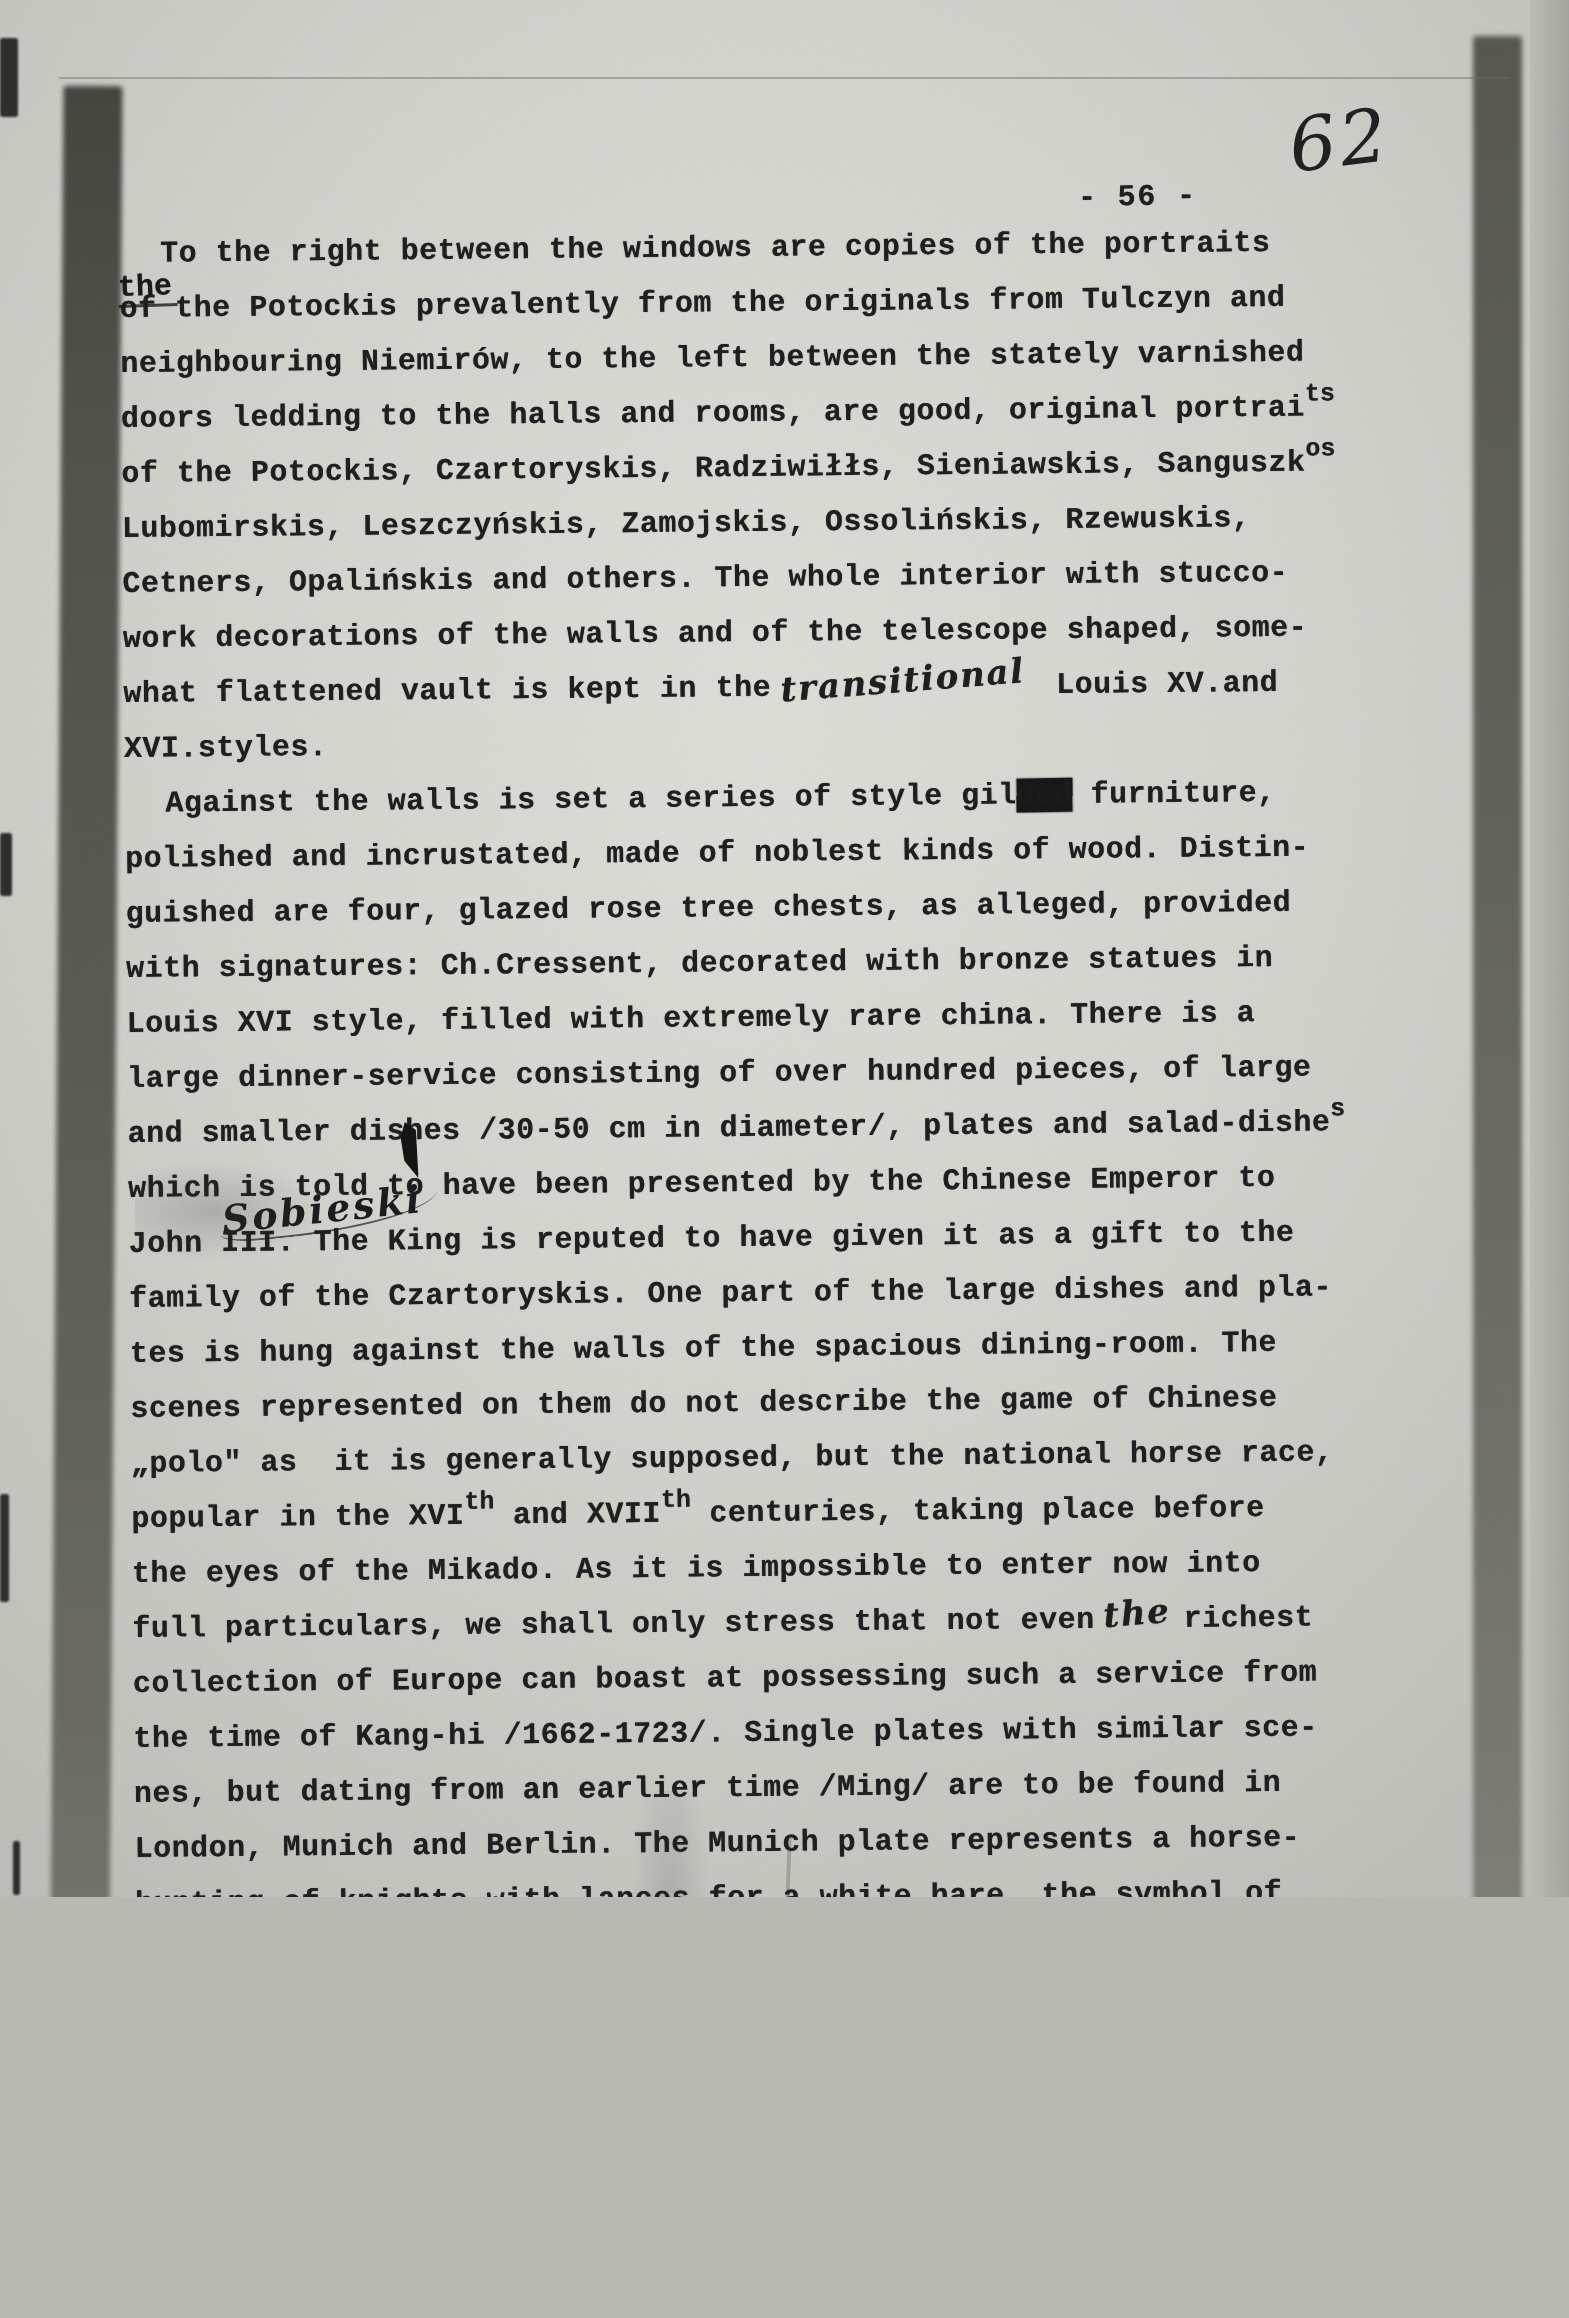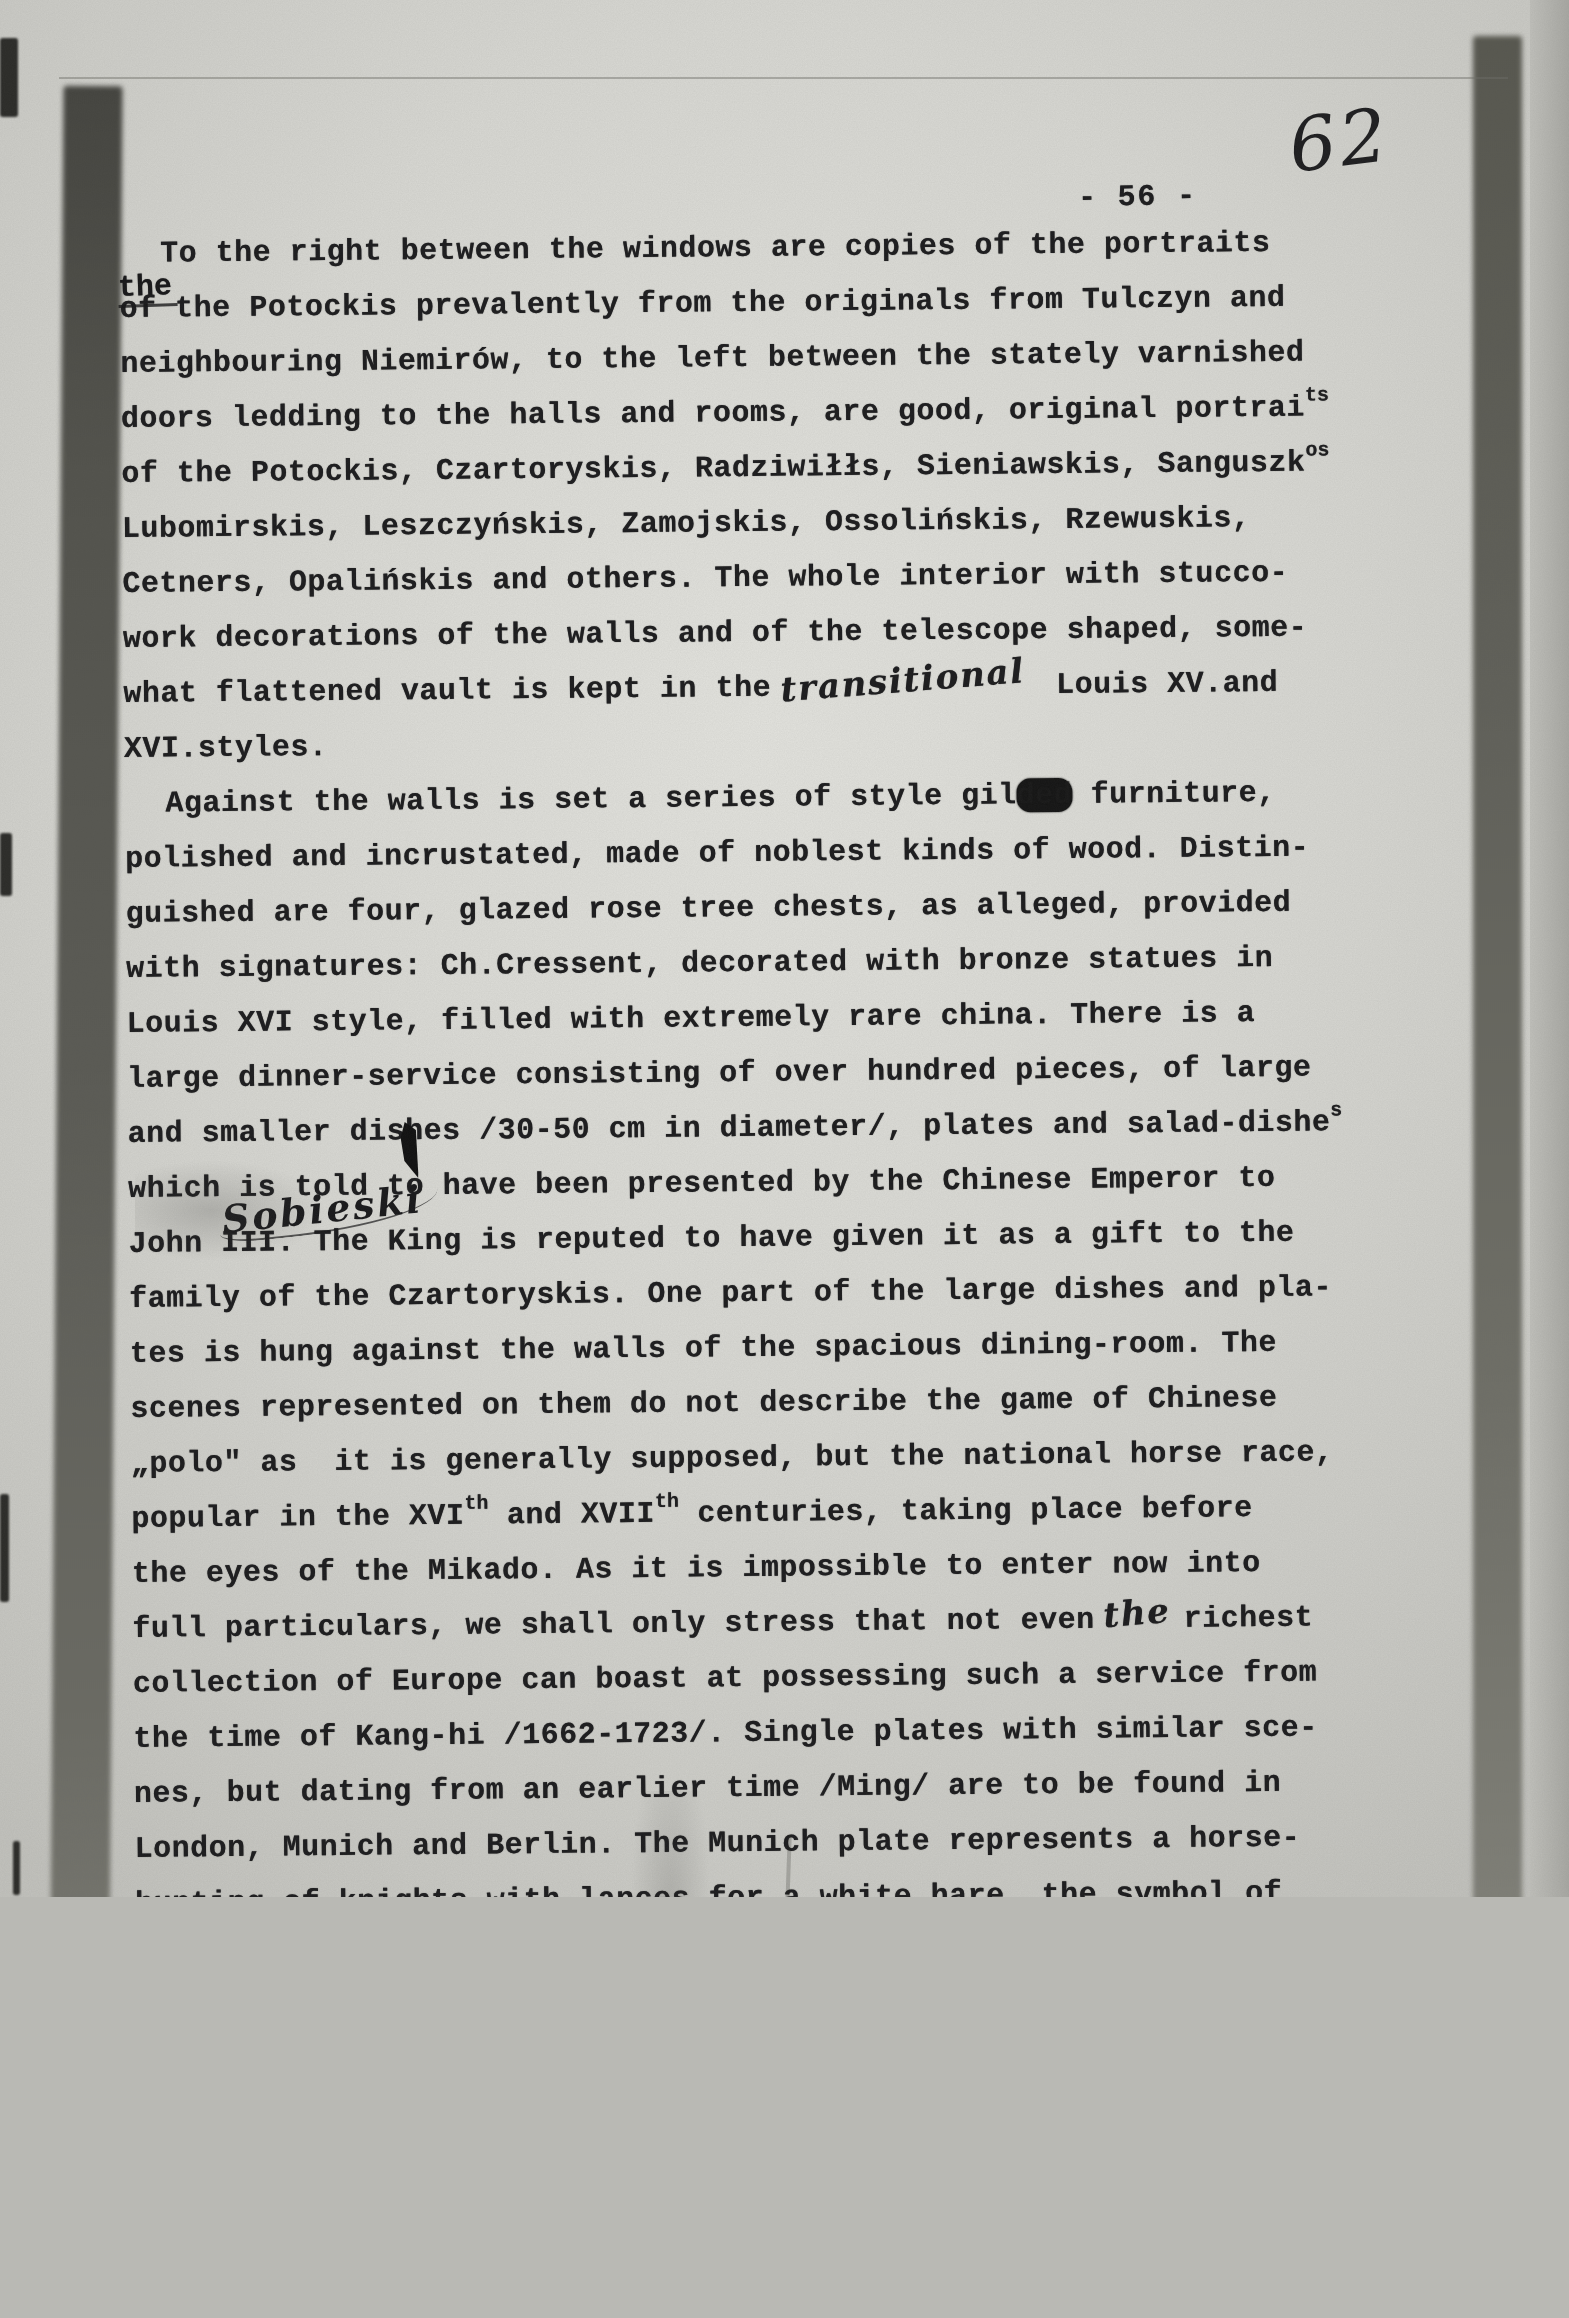--- a/index.html
+++ b/index.html
@@ -18,25 +18,25 @@
     background:linear-gradient(to right,#c0c0bb,#a7a7a2);}
   .topline{position:absolute;left:59px;top:77px;width:1449px;height:1.8px;background:rgba(110,110,104,.45);}
   .bottomline{position:absolute;left:158px;top:2255px;width:1332px;height:3.6px;background:rgba(95,95,90,.55);}
   
   #text-body{position:absolute;left:119px;top:227px;width:1224px;
     transform:rotate(-.55deg);transform-origin:left top;
     color:#1b1b1d;font-size:30px;font-weight:bold;letter-spacing:0.5px;
     text-shadow:0 0 0.9px rgba(25,25,25,.75);}
   .line{height:55px;line-height:55px;white-space:pre;}
   .line.ind{padding-left:41px;}
-  .p-sup{position:relative;top:-15.3px;font-size:20px;letter-spacing:0;}
+  .p-sup{position:relative;top:-15.3px;font-size:25px;letter-spacing:0;}
   .p-script{display:inline-block;font-family:"DejaVu Serif",serif;font-style:italic;
     font-size:34px;font-weight:600;letter-spacing:1.8px;line-height:0;
     transform:rotate(-4deg) translateY(-2.7px);margin:0 12.6px 0 9px;}
-  .p-blot{background:#141414;color:transparent;border-radius:14px;box-shadow:0 0 1.8px #141414;}
+  .p-blot{background:#141414;color:transparent;border-radius:0;box-shadow:0 0 1.8px #141414;}
   
   .page-num{position:absolute;left:1078px;top:180px;color:#1b1b1d;font-size:30px;font-weight:bold;
     letter-spacing:1.8px;white-space:pre;transform:rotate(-1deg);text-shadow:0 0 0.9px rgba(25,25,25,.7);}
   .folio{position:absolute;left:1289px;top:97px;font-family:"DejaVu Serif",serif;font-style:italic;
     font-size:74px;font-weight:500;color:#1d1d1f;transform:rotate(-7deg);letter-spacing:3.6px;}
   
   .insert-the{position:absolute;left:118px;top:270px;color:#161618;font-size:30px;font-weight:bold;
     border-bottom:3.6px solid rgba(22,22,24,.8);transform:rotate(-2deg);padding:0 5.4px 0 0;
     text-shadow:0 0 0.9px rgba(25,25,25,.7);}
   .sobieski{position:absolute;left:218px;top:1186px;font-family:"DejaVu Serif",serif;font-style:italic;

